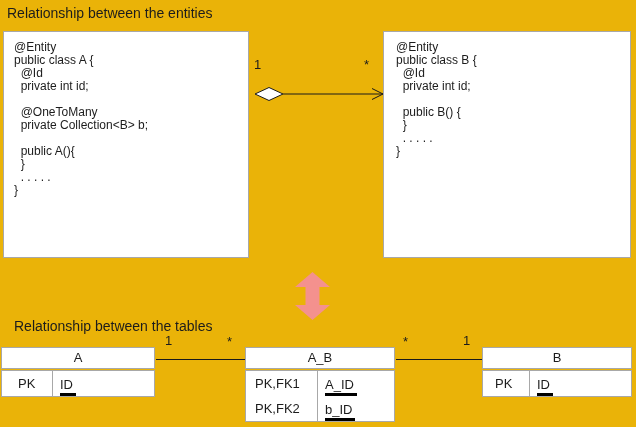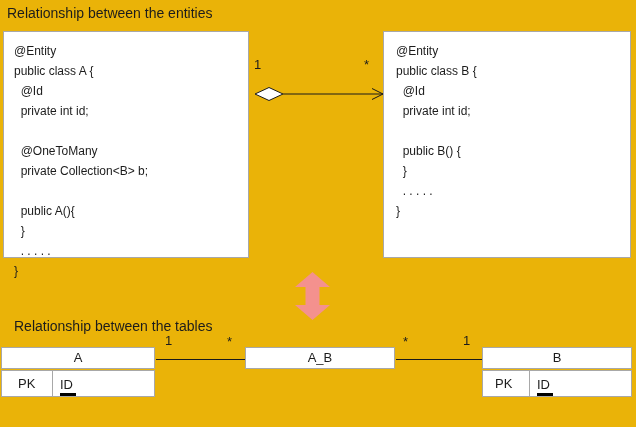--- a/index.html
+++ b/index.html
@@ -19,21 +19,21 @@
     white-space: nowrap;
   }
   .entity-box {
     position: absolute;
     border: 1px solid #a8a8a8;
     background: #ffffff;
   }
   .code {
     font-family: "Liberation Sans", sans-serif;
     font-size: 12px;
-    line-height: 20px;
+    line-height: 13px;
     white-space: pre;
     color: #1c1c1c;
   }
   .code-a { padding: 9px 0 0 10px; }
   .code-b { padding: 9px 0 0 12px; }
   .mult {
     position: absolute;
     font-size: 13px;
     color: #1c1c1c;
     white-space: nowrap;
@@ -141,20 +141,34 @@
       </div>
     </div>
   </div>
 
   <div class="hline" style="left:156px; top:359px; width:89px;"></div>
   <div class="mult" style="left:165px; top:333px;">1</div>
   <div class="mult" style="left:227px; top:334px;">*</div>
 
   <div class="etable" style="left:245px; top:347px; width:150px;border-radius:32px;">
     <div class="etable-header">A_B</div>
+    <div class="etable-body">
+      <div class="etable-row">
+        <div class="key-cell" style="width:72px; padding-left:9px;">PK,FK1</div>
+        <div class="col-cell">
+          <span class="pk-underline">A_ID</span>
+        </div>
+      </div>
+      <div class="etable-row">
+        <div class="key-cell" style="width:72px; padding-left:9px;">PK,FK2</div>
+        <div class="col-cell">
+          <span class="pk-underline">b_ID</span>
+        </div>
+      </div>
+    </div>
   </div>
 
   <div class="hline" style="left:396px; top:359px; width:86px;"></div>
   <div class="mult" style="left:403px; top:334px;">*</div>
   <div class="mult" style="left:463px; top:333px;">1</div>
 
   <div class="etable" style="left:482px; top:347px; width:150px;">
     <div class="etable-header">B</div>
     <div class="etable-body">
       <div class="etable-row">

